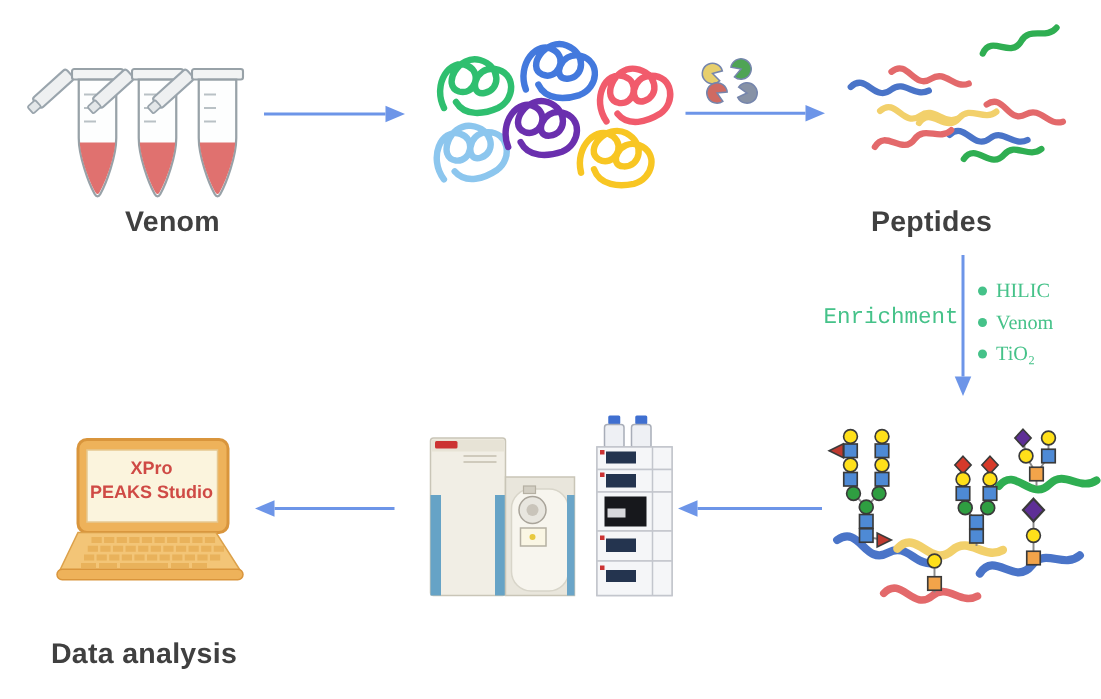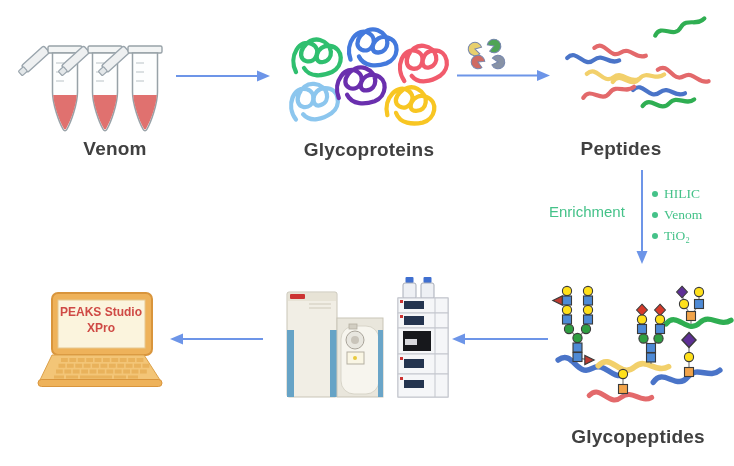--- a/index.html
+++ b/index.html
@@ -8,21 +8,21 @@
     font-family:"Liberation Sans",sans-serif;overflow:hidden;
   }
   .layer{position:absolute;left:0;top:0;}
   .stage-label{
     position:absolute;transform:translateX(-50%);
     font-size:19px;font-weight:bold;color:#404040;
     white-space:nowrap;letter-spacing:.2px;
   }
   .enrich-label{
     position:absolute;left:549px;top:203px;
-    font-size:15px;color:#45c289;white-space:nowrap;
+    font-size:15px;color:#45c289;white-space:nowrap;font-family:Liberation Mono, monospace;
   }
   .method-list{
     position:absolute;left:652px;top:186px;
     display:flex;flex-direction:column;gap:5px;font-family:Liberation Serif, serif;
   }
   .method{display:flex;align-items:center;gap:6px;font-size:13.5px;color:#45c289;}
   .method .dot{width:6px;height:6px;border-radius:50%;background:#45c289;flex:0 0 auto;}
   .laptop-text{
     position:absolute;left:101px;top:304px;width:92px;transform:translateX(-50%);
     text-align:center;font-size:12px;font-weight:bold;line-height:1.35;color:#cf4a45;
@@ -243,39 +243,38 @@
       <polygon points="8,65 100,65 116,90 -4,90" fill="#f3c577" stroke="#dca14a"></polygon>
       <path d="M17,68 h6.8v4h-6.8zm8.4,0 h6.8v4h-6.8zm8.4,0 h6.8v4h-6.8zm8.4,0 h6.8v4h-6.8zm8.4,0 h6.8v4h-6.8zm8.4,0 h6.8v4h-6.8zm8.4,0 h6.8v4h-6.8zm8.4,0 h6.8v4h-6.8zm8.4,0 h6.8v4h-6.8zm8.4,0 h6.8v4h-6.8z
                M14.5,73.8 h6.8v4h-6.8zm8.4,0 h6.8v4h-6.8zm8.4,0 h6.8v4h-6.8zm8.4,0 h6.8v4h-6.8zm8.4,0 h6.8v4h-6.8zm8.4,0 h6.8v4h-6.8zm8.4,0 h6.8v4h-6.8zm8.4,0 h6.8v4h-6.8zm8.4,0 h6.8v4h-6.8zm8.4,0 h6.8v4h-6.8zm8.4,0 h6.8v4h-6.8z
                M12,79.6 h6.8v4h-6.8zm8.4,0 h6.8v4h-6.8zm8.4,0 h6.8v4h-6.8zm8.4,0 h6.8v4h-6.8zm8.4,0 h6.8v4h-6.8zm8.4,0 h6.8v4h-6.8zm8.4,0 h6.8v4h-6.8zm8.4,0 h6.8v4h-6.8zm8.4,0 h6.8v4h-6.8zm8.4,0 h6.8v4h-6.8zm8.4,0 h6.8v4h-6.8z
                M10,85.4 h10v3.2h-10zm12,0 h12v3.2h-12zm14,0 h32v3.2h-32zm34,0 h12v3.2h-12zm14,0 h10v3.2h-10z" fill="#e5ab52" opacity="0.75" stroke="none"></path>
       <rect x="-6" y="89.5" width="124" height="7" rx="3.5" fill="#eeb25a" stroke="#d9953c"></rect>
     </g>
   </svg>
 
   <div class="stage-label" style="left:115px;top:138px">Venom</div>
-  <div class="stage-label" style="left:369px;top:139px">Glycoproteins</div>
   <div class="stage-label" style="left:621px;top:138px">Peptides</div>
-  <div class="stage-label" style="left:638px;top:426px">Glycopeptides</div>
+  <div class="stage-label" style="left:96px;top:426px">Data analysis</div>
 
   <div class="enrich-label">Enrichment</div>
 
   <div class="method-list">
     <div class="method">
       <span class="dot"></span>
       <span>HILIC</span>
     </div>
     <div class="method">
       <span class="dot"></span>
       <span>Venom</span>
     </div>
     <div class="method">
       <span class="dot"></span>
       <span>TiO₂</span>
     </div>
   </div>
 
   <div class="laptop-text">
+    <div>XPro</div>
     <div>PEAKS Studio</div>
-    <div>XPro</div>
   </div>
 
 </div>
 
 </body></html>

